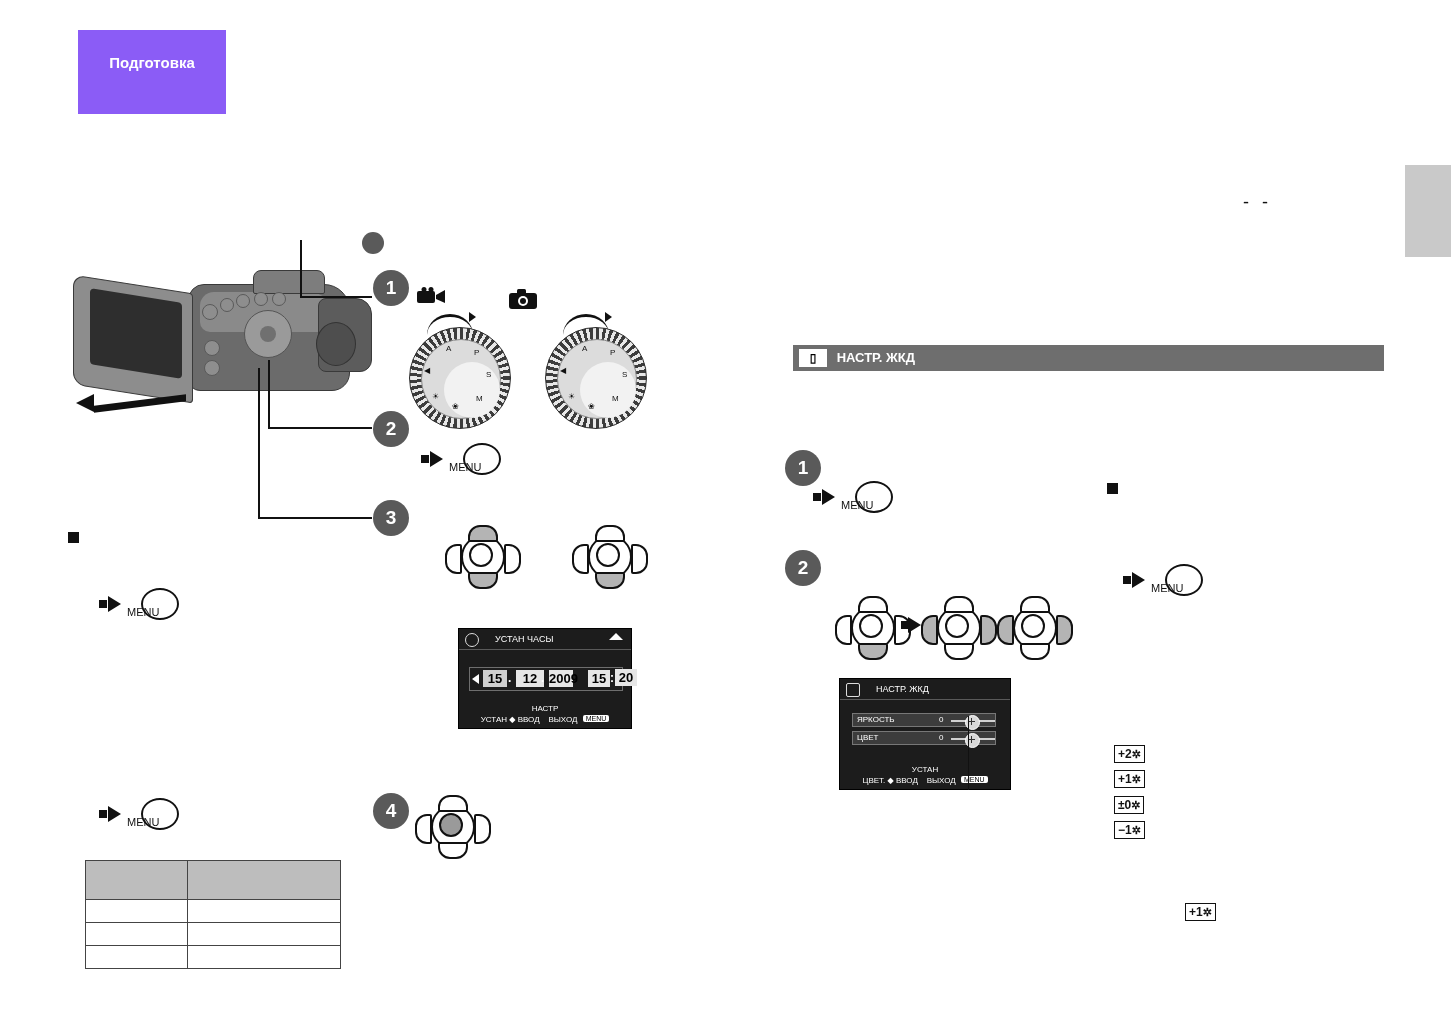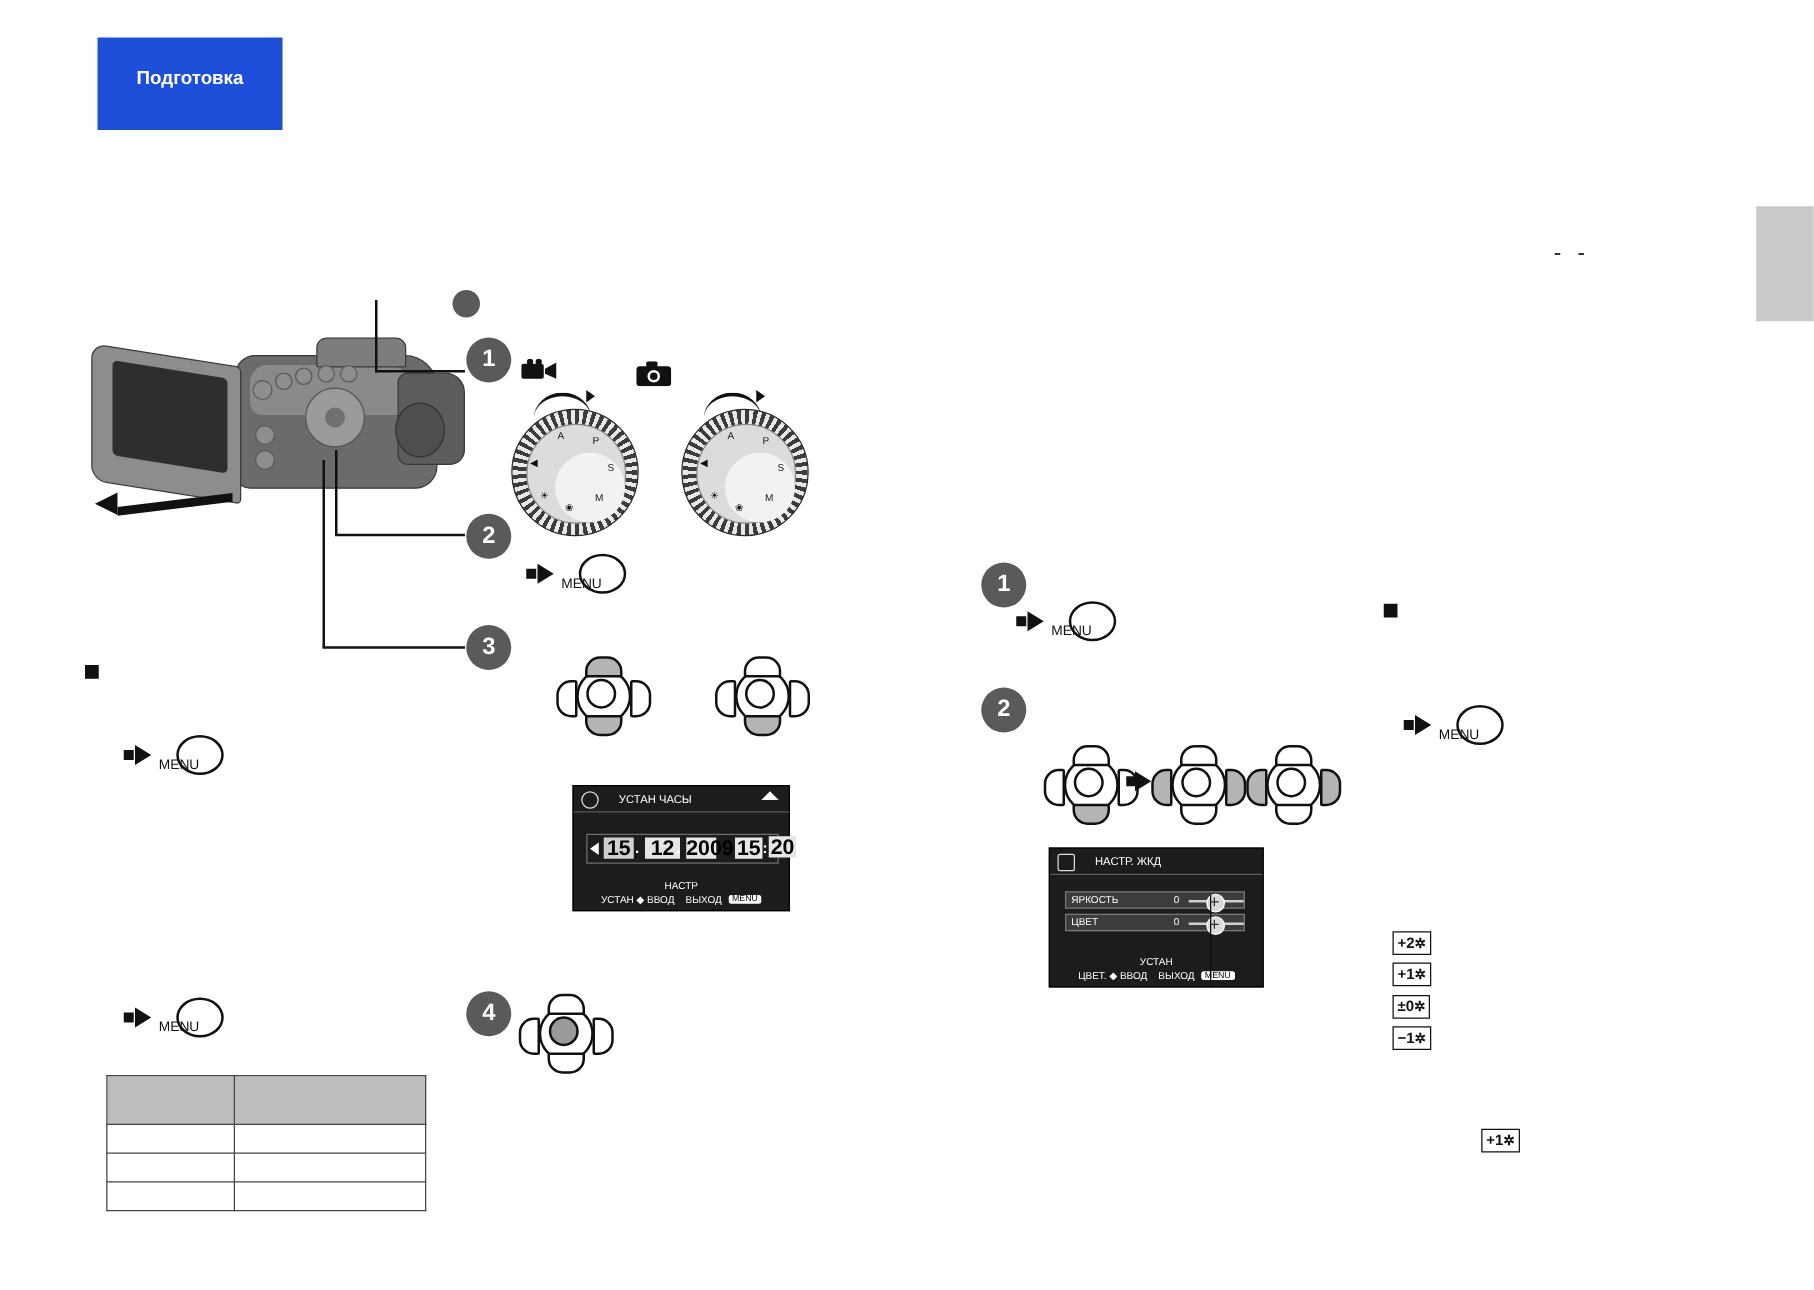--- a/index.html
+++ b/index.html
@@ -19,22 +19,22 @@
     left: 0; top: 0;
     width: 1451px;
     height: 1032px;
     background: #ffffff;
   }
 
   
   .header-grey-box {
     position: absolute;
     left: 78px; top: 30px;
-    width: 148px; height: 74px;
-    background: #1d4ed8;
+    width: 148px; height: 84px;
+    background: #8b5cf6;
   }
   .header-outline {
     position: absolute;
     left: 226px; top: 30px;
     width: 1158px; height: 98px;
     border: 2px solid #bdbdbd;
     border-radius: 14px;
     background: #ffffff;
     box-sizing: border-box;
   }
@@ -374,21 +374,21 @@
     font-size: 7px;
     padding: 0 3px;
     border-radius: 2px;
     margin-left: 3px;
     vertical-align: 1px;
   }
   .date-field {
     position: absolute;
     background: #e6e6e6;
     color: #000;
-    font-size: 17px;
+    font-size: 13px;
     font-weight: bold;
     text-align: center;
     line-height: 17px;
     height: 17px;
   }
   .date-sep {
     position: absolute;
     color: #fff;
     font-size: 12px;
     font-weight: bold;
@@ -670,20 +670,24 @@
     </tr>
     <tr>
       <td></td>
       <td></td>
     </tr>
   </tbody>
     </table>
 
   <div class="dash-mark" style="left:1243px; top:192px;">- -</div>
 
+  <div class="section-bar" id="section-bar-lcd">
+    <span class="bar-icon">▯</span>
+    <span class="bar-text">НАСТР. ЖКД</span>
+  </div>
 
   <div class="step-circle" style="left:785px; top:450px;">1</div>
   <div class="arrow-right" style="left:822px; top:489px;"></div>
   <div class="arrow-right-stem" style="left:813px; top:493px;"></div>
   <div class="menu-btn" style="left:841px; top:481px;">
     <div class="circ"></div>
     <div class="lbl">MENU</div>
   </div>
   <div class="bullet-sq" style="left:1107px; top:483px;"></div>
 

